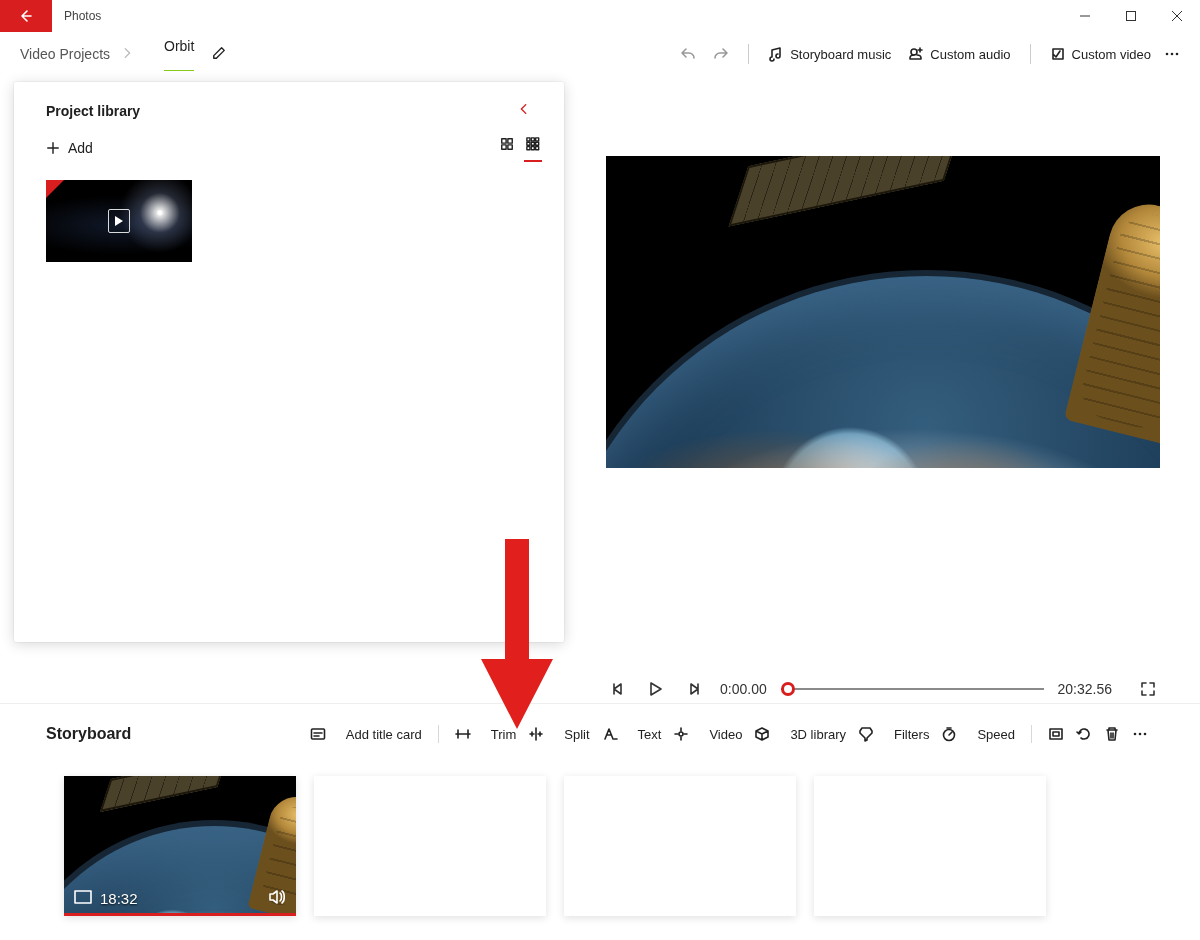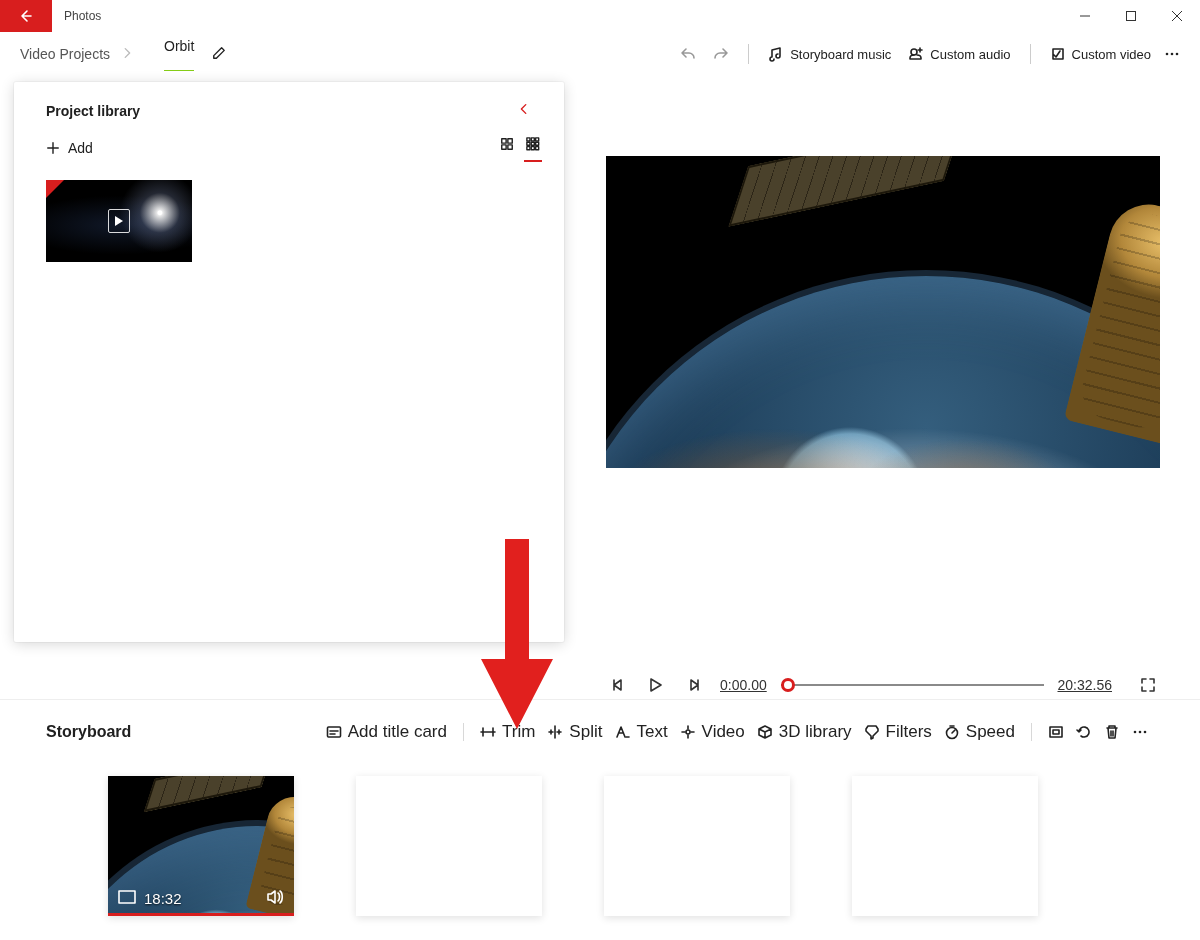--- a/index.html
+++ b/index.html
@@ -206,21 +206,21 @@
     border-radius:30px;
   }
   .player-controls {
     margin-top:auto;
     padding: 18px 0 4px 0;
     display:flex;
     align-items:center;
     gap: 14px;
   }
   .pc-btn { width:24px; display:flex; justify-content:center; color:#333; }
-  .timecode { font-size:14px; color:#333;text-decoration:underline; }
+  .timecode { font-size:14px; color:#333; }
   .seekbar {
     flex:1; position:relative; height:20px;
     display:flex; align-items:center;
   }
   .seek-track {
     height:2px; width:100%; background:#8a8a8a;
   }
   .seek-thumb {
     position:absolute; left:0; top:50%; transform:translate(0,-50%);
     width:14px; height:14px; border-radius:50%;
@@ -241,37 +241,36 @@
     padding: 18px 0 0 0;
     position:relative;
   }
   .sb-toolbar {
     display:flex;
     align-items:center;
     padding: 0 46px 0 46px;
   }
   .sb-title { font-weight:600; font-size:16px; margin-right:auto; }
   .sb-btn {
-    display:flex; align-items:center; gap:6px;
+    display:flex; align-items:center; gap:20px;
     padding: 4px 6px;
-    font-size:17px;
+    font-size:13px;
     color:#222;
   }
   .sb-sep { width:1px; height:18px; background:#d8d8d8; margin:0 10px; }
   .sb-clips {
     display:flex; gap: 18px;
     padding: 30px 0 24px 64px;
   }
   .sb-clip {
-    width: 186px; height: 140px;
+    width: 232px; height: 140px;
     box-shadow: 0 2px 8px rgba(0,0,0,.12);
     background:#fff;
     position:relative;
     overflow:hidden;
-    margin-left:44px;
   }
   .sb-clip.filled { background:#000; }
   .sb-clip.filled::after {
     content:""; position:absolute; left:0; right:0; bottom:0; height:3px;
     background:#d81e1e;
   }
   .sb-overlay {
     position:absolute; left:0; right:0; bottom:4px;
     display:flex; align-items:center; padding:4px 10px;
     color:#fff; font-size:15px; gap:8px;

